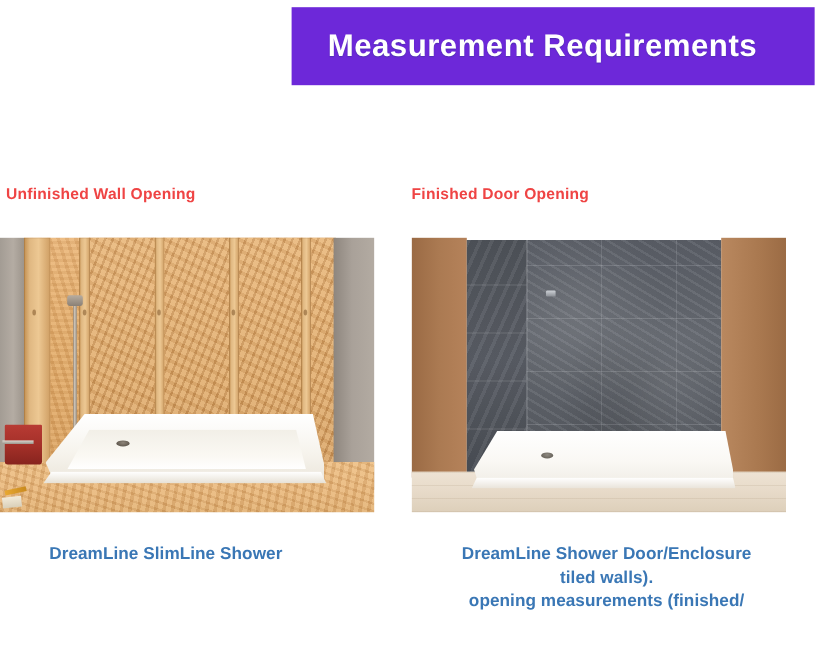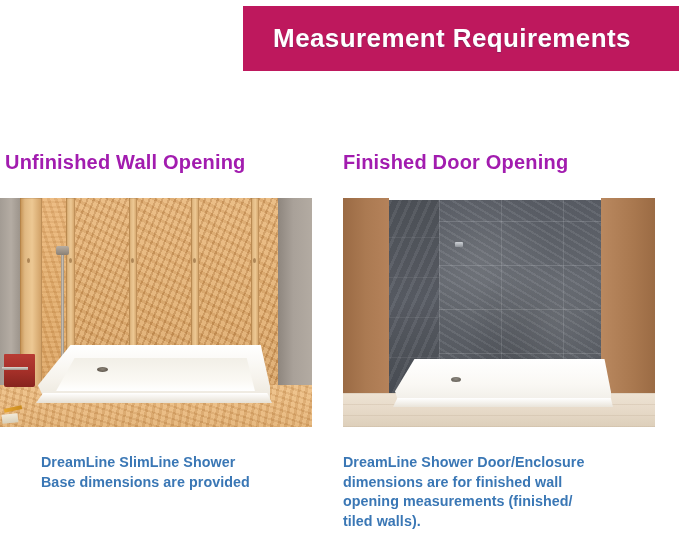--- a/index.html
+++ b/index.html
@@ -16,21 +16,21 @@
     -webkit-font-smoothing: antialiased;
   }
 
   
   .header-banner {
     position: absolute;
     left: 243px;
     top: 6px;
     width: 436px;
     height: 65px;
-    background: #be185d;
+    background: #6d28d9;
     box-sizing: border-box;
   }
   .header-title {
     position: absolute;
     left: 0;
     right: 18px;
     top: 50%;
     transform: translateY(-52%);
     text-align: center;
     color: #ffffff;
@@ -43,23 +43,23 @@
 
   
   .panel {
     position: absolute;
     top: 150px;
   }
   .panel-left  { left: 5px;   width: 330px; }
   .panel-right { left: 343px; width: 332px; }
 
   .section-heading {
-    font-size: 20px;
+    font-size: 13px;
     font-weight: bold;
-    color: #a21caf;
+    color: #ef4444;
     letter-spacing: 0.2px;
     margin: 0;
     padding: 0;
     line-height: 24px;
     white-space: nowrap;
   }
 
   
   .photo {
     position: absolute;
@@ -250,21 +250,21 @@
   .caption {
     position: absolute;
     top: 453px;
     font-size: 14.3px;
     font-weight: bold;
     color: #3a77b5;
     line-height: 19.5px;
     letter-spacing: 0.05px;
   }
   .caption-left  { left: 5px;   width: 320px; margin-left: 36px; }
-  .caption-right { left: 343px; width: 325px; }
+  .caption-right { left: 343px; width: 325px; text-align: center; }
   .caption p { margin: 0; }
 </style>
 </head>
 <body>
 
 <div class="header-banner">
   <div class="header-title">Measurement Requirements</div>
 </div>
 
 <div class="panel panel-left">
@@ -301,21 +301,20 @@
 
     <div class="lf-toolbox"></div>
     <div class="lf-toolbox-handle"></div>
     <div class="lf-tool-small"></div>
     <div class="lf-tool-small2"></div>
   </div>
 </div>
 
 <div class="caption caption-left">
   <p>DreamLine SlimLine Shower</p>
-  <p>Base dimensions are provided</p>
 </div>
 
 <div class="panel panel-right">
   <h2 class="section-heading">Finished Door Opening</h2>
 </div>
 
 <div class="photo photo-right">
   <div class="scene">
     <div class="rf-wall-left"></div>
     <div class="rf-tile-side"></div>
@@ -326,16 +325,15 @@
 
     <div class="rf-floor"></div>
     <div class="rf-base"></div>
     <div class="rf-base-rim"></div>
     <div class="rf-drain"></div>
   </div>
 </div>
 
 <div class="caption caption-right">
   <p>DreamLine Shower Door/Enclosure</p>
-  <p>dimensions are for finished wall</p>
+  <p>tiled walls).</p>
   <p>opening measurements (finished/</p>
-  <p>tiled walls).</p>
 </div>
 
 </body></html>

